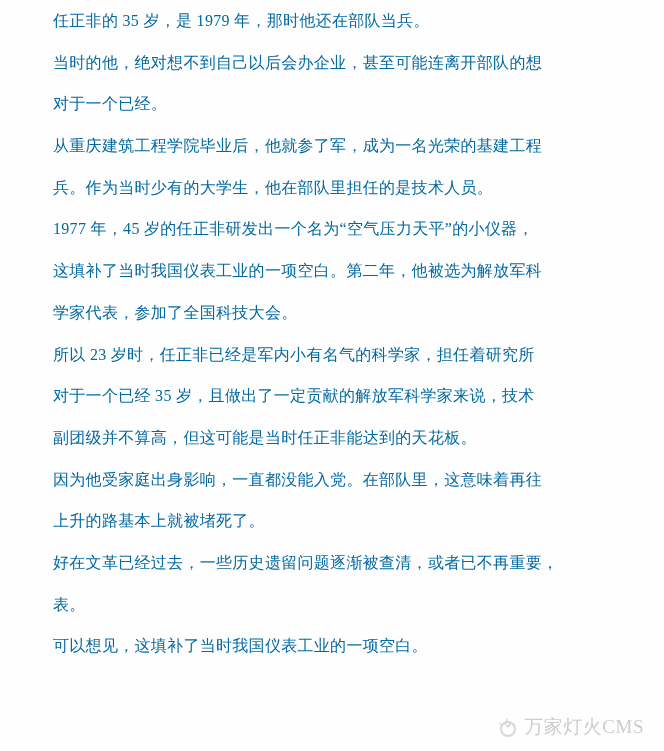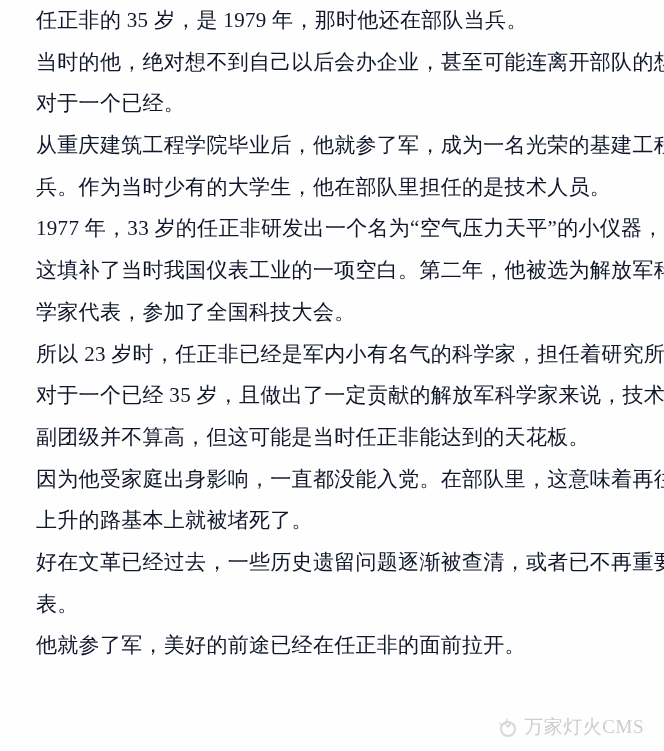--- a/index.html
+++ b/index.html
@@ -17,24 +17,25 @@
   }
   .article {
     position: absolute;
     left: 36px;
     top: 0;
     width: 602px;
   }
   .line {
     height: 41.7px;
     line-height: 41.7px;
-    font-size: 21px;
-    color: #0f172a;
+    font-size: 16px;
+    color: #0369a1;
     white-space: nowrap;
     letter-spacing: 0.3px;
+    margin-left: 17px;
   }
   .watermark {
     position: absolute;
     right: 20px;
     bottom: 11px;
     display: flex;
     align-items: center;
     gap: 4px;
     color: #cdcdcd;
     font-size: 19px;
@@ -55,31 +56,31 @@
 
 <div class="stage">
 
   <div class="article" id="article">
 
   <div class="line">任正非的 35 岁，是 1979 年，那时他还在部队当兵。</div>
       <div class="line">当时的他，绝对想不到自己以后会办企业，甚至可能连离开部队的想</div>
       <div class="line">对于一个已经。</div>
       <div class="line">从重庆建筑工程学院毕业后，他就参了军，成为一名光荣的基建工程</div>
       <div class="line">兵。作为当时少有的大学生，他在部队里担任的是技术人员。</div>
-      <div class="line">1977 年，33 岁的任正非研发出一个名为“空气压力天平”的小仪器，</div>
+      <div class="line">1977 年，45 岁的任正非研发出一个名为“空气压力天平”的小仪器，</div>
       <div class="line">这填补了当时我国仪表工业的一项空白。第二年，他被选为解放军科</div>
       <div class="line">学家代表，参加了全国科技大会。</div>
       <div class="line">所以 23 岁时，任正非已经是军内小有名气的科学家，担任着研究所</div>
       <div class="line">对于一个已经 35 岁，且做出了一定贡献的解放军科学家来说，技术</div>
       <div class="line">副团级并不算高，但这可能是当时任正非能达到的天花板。</div>
       <div class="line">因为他受家庭出身影响，一直都没能入党。在部队里，这意味着再往</div>
       <div class="line">上升的路基本上就被堵死了。</div>
       <div class="line">好在文革已经过去，一些历史遗留问题逐渐被查清，或者已不再重要，</div>
       <div class="line">表。</div>
-      <div class="line">他就参了军，美好的前途已经在任正非的面前拉开。</div>
+      <div class="line">可以想见，这填补了当时我国仪表工业的一项空白。</div>
     </div>
 
   <div class="watermark">
     <span class="wm-icon">
       <svg width="24" height="24" viewBox="0 0 24 24" xmlns="http://www.w3.org/2000/svg">
         <g fill="#d6d6d6">
           <circle cx="13" cy="14" r="7" fill="none" stroke="#d8d8d8" stroke-width="2"></circle>
           <path d="M12.5 3 C14.5 6, 9.5 8, 12 11 C13 9.5, 15 9, 14.5 6.5 C17 8.5, 15.5 11.5, 13 12.5 C10 11.8, 9.2 8.2, 10.8 5.8 C11.3 4.8, 12 3.8, 12.5 3 Z"></path>
           <path d="M4 7 L7 9 L5.5 10.5 Z"></path>
         </g>

